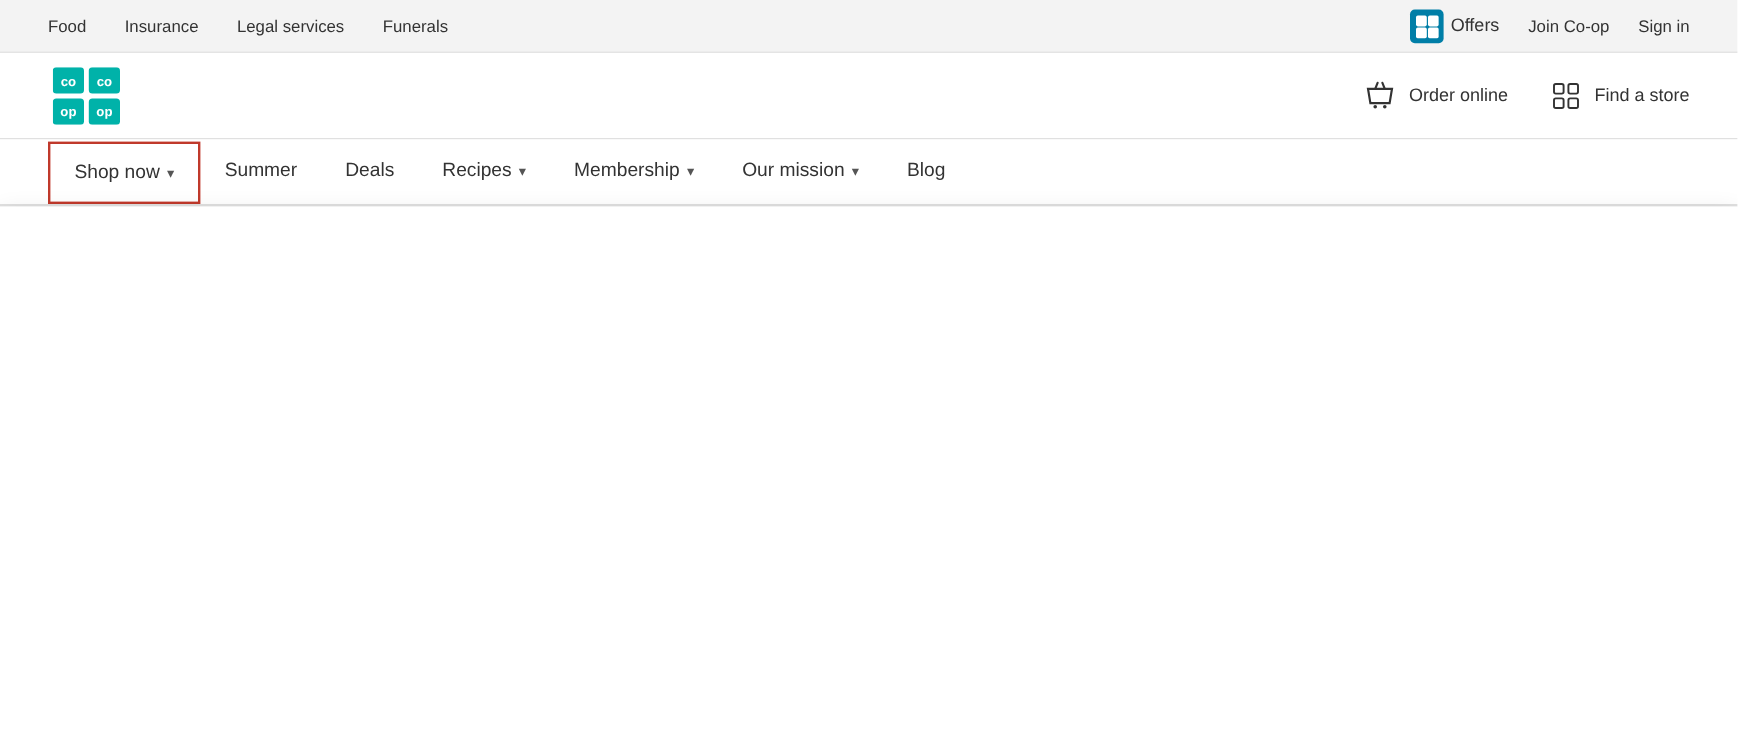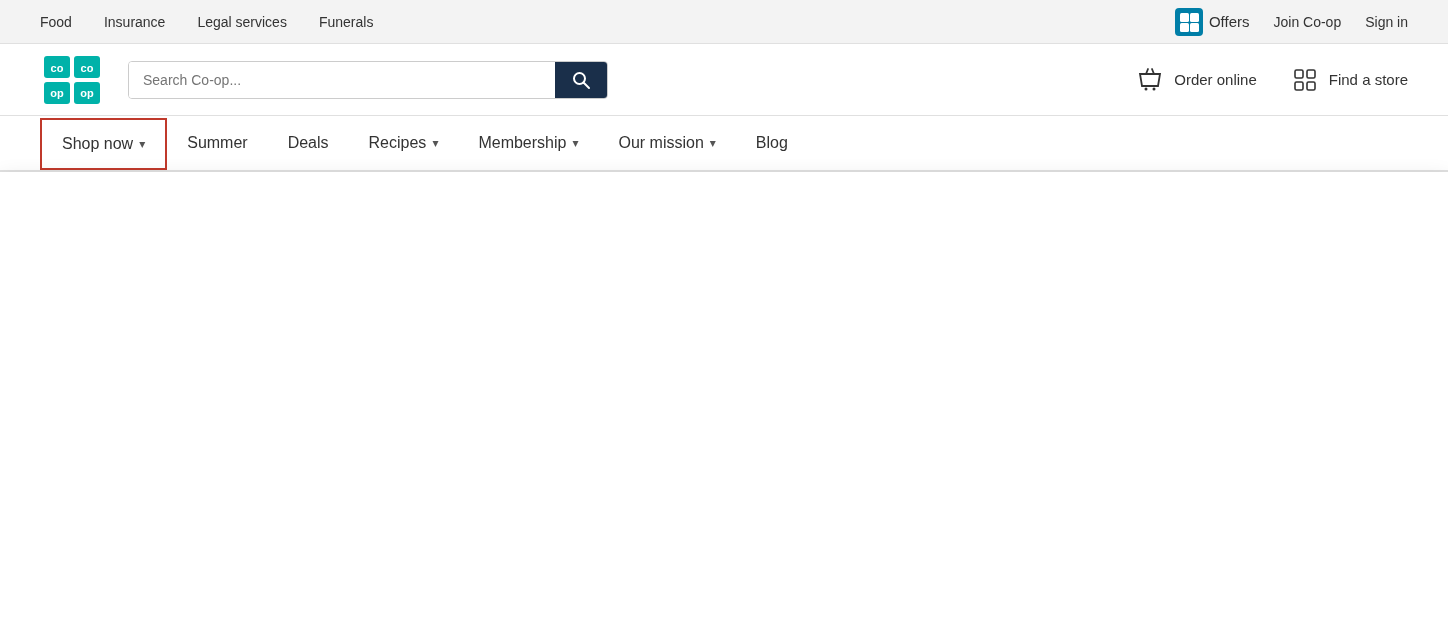--- a/index.html
+++ b/index.html
@@ -231,29 +231,20 @@
       <rect x="30" y="0" width="26" height="22" rx="3" fill="#00b2a9"></rect>
       <rect x="0" y="26" width="26" height="22" rx="3" fill="#00b2a9"></rect>
       <rect x="30" y="26" width="26" height="22" rx="3" fill="#00b2a9"></rect>
       <text x="13" y="16" text-anchor="middle" fill="white" font-size="11" font-weight="bold">co</text>
       <text x="43" y="16" text-anchor="middle" fill="white" font-size="11" font-weight="bold">co</text>
       <text x="13" y="41" text-anchor="middle" fill="white" font-size="11" font-weight="bold">op</text>
       <text x="43" y="41" text-anchor="middle" fill="white" font-size="11" font-weight="bold">op</text>
     </svg>
   </div>
 
-  <div class="search-bar">
-    <input class="search-input" type="text" placeholder="Search Co-op..." style="">
-    <button class="search-button">
-      <svg width="20" height="20" viewBox="0 0 20 20" fill="none">
-        <circle cx="8.5" cy="8.5" r="5.5" stroke="white" stroke-width="2"></circle>
-        <line x1="12.5" y1="12.5" x2="18" y2="18" stroke="white" stroke-width="2" stroke-linecap="round"></line>
-      </svg>
-    </button>
-  </div>
 
   <div class="header-actions">
     <a class="header-action">
       <div class="action-icon">
         <svg width="28" height="28" viewBox="0 0 28 28" fill="none">
           <path d="M4 8h20l-2 12H6L4 8z" stroke="#333" stroke-width="1.8" fill="none"></path>
           <path d="M10 8L12 3M18 8l-2-5" stroke="#333" stroke-width="1.8" stroke-linecap="round"></path>
           <circle cx="10" cy="23" r="1.5" fill="#333"></circle>
           <circle cx="18" cy="23" r="1.5" fill="#333"></circle>
         </svg>

